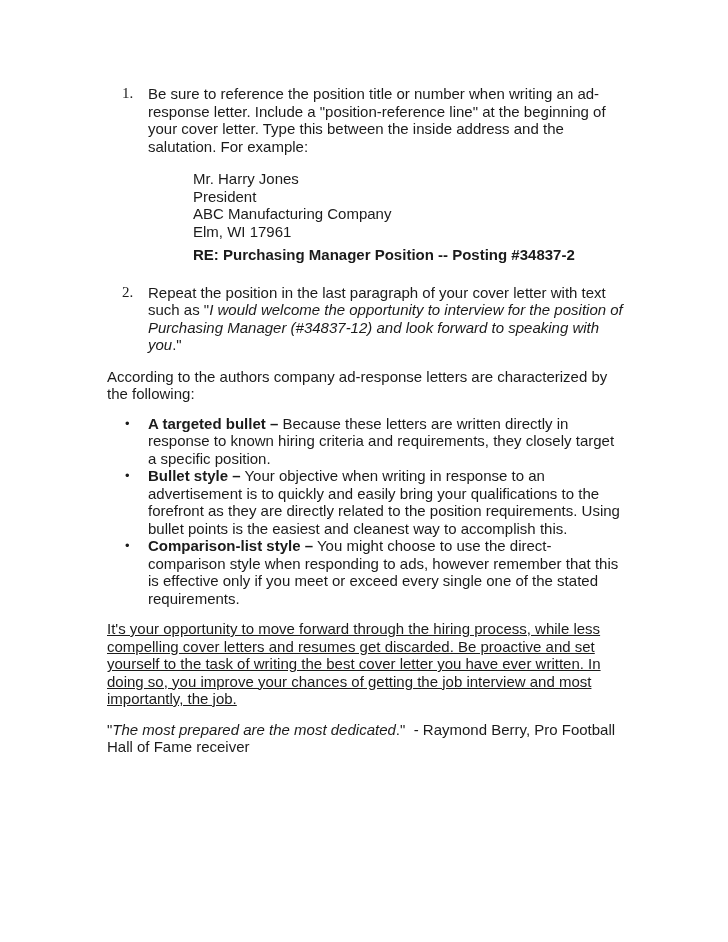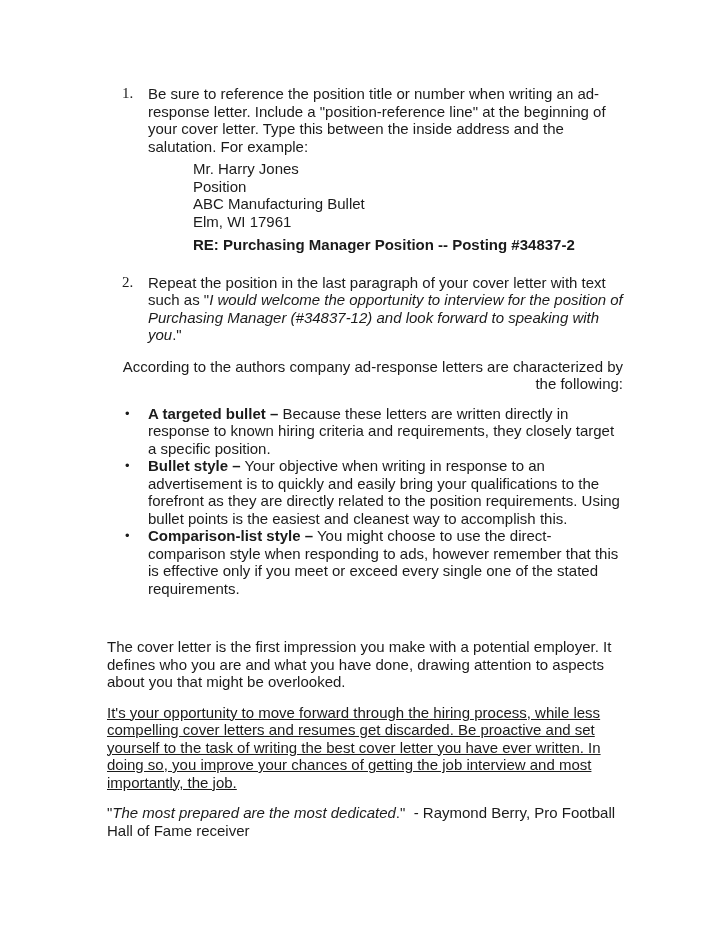--- a/index.html
+++ b/index.html
@@ -29,25 +29,25 @@
   .num-item { display: flex; align-items: flex-start; }
   .num-label {
     flex: 0 0 26px;
     margin-left: 15px;
     font-family: "Liberation Serif", serif;
     font-size: 15px;
   }
   .num-text { flex: 1; }
 
   
-  .address-block { margin-left: 86px; margin-top: 5px; }
+  .address-block { margin-left: 86px; margin-top: 15px; }
   .re-line { font-weight: bold; margin-top: 6px; }
 
   .item-2 { margin-top: 20px; }
-  .intro-para { margin-top: 14px; text-align: right; }
+  .intro-para { margin-top: 14px; }
 
   
   .bullet-list { margin-top: 12px; }
   .bullet-item { display: flex; align-items: flex-start; }
   .bullet-marker {
     flex: 0 0 23px;
     margin-left: 18px;
     font-size: 13px;
   }
   .bullet-text { flex: 1; }
@@ -64,22 +64,22 @@
 
 <div class="page">
 
   <div class="num-item">
     <span class="num-label">1.</span>
     <p class="num-text">Be sure to reference the position title or number when writing an ad-response letter. Include a "position-reference line" at the beginning of your cover letter. Type this between the inside address and the salutation. For example:</p>
   </div>
 
   <div class="address-block">
     <p>Mr. Harry Jones</p>
-    <p>Position</p>
-    <p>ABC Manufacturing Bullet</p>
+    <p>President</p>
+    <p>ABC Manufacturing Company</p>
     <p>Elm, WI 17961</p>
     <p class="re-line">RE: Purchasing Manager Position -- Posting #34837-2</p>
   </div>
 
   <div class="num-item item-2">
     <span class="num-label">2.</span>
     <p class="num-text"><span>Repeat the position in the last paragraph of your cover letter with text such as "</span><em>I would welcome the opportunity to interview for the position of Purchasing Manager (#34837-12) and look forward to speaking with you</em><span>."</span></p>
   </div>
 
   <p class="intro-para">According to the authors company ad-response letters are characterized by the following:</p>
@@ -92,18 +92,17 @@
     <div class="bullet-item">
       <span class="bullet-marker">•</span>
       <p class="bullet-text"><span class="bullet-lead">Bullet style –</span><span> Your objective when writing in response to an advertisement is to quickly and easily bring your qualifications to the forefront as they are directly related to the position requirements. Using bullet points is the easiest and cleanest way to accomplish this.</span></p>
     </div>
     <div class="bullet-item">
       <span class="bullet-marker">•</span>
       <p class="bullet-text"><span class="bullet-lead">Comparison-list style –</span><span> You might choose to use the direct-comparison style when responding to ads, however remember that this is effective only if you meet or exceed every single one of the stated requirements.</span></p>
     </div>
   </div>
 
-  <p class="para-1">The cover letter is the first impression you make with a potential employer. It defines who you are and what you have done, drawing attention to aspects about you that might be overlooked.</p>
   <p class="para-2">It's your opportunity to move forward through the hiring process, while less compelling cover letters and resumes get discarded. Be proactive and set yourself to the task of writing the best cover letter you have ever written. In doing so, you improve your chances of getting the job interview and most importantly, the job.</p>
 
   <p class="quote-para"><span>"</span><em>The most prepared are the most dedicated</em><span>."  - Raymond Berry, Pro Football Hall of Fame receiver</span></p>
 
 </div>
 
 </body></html>

